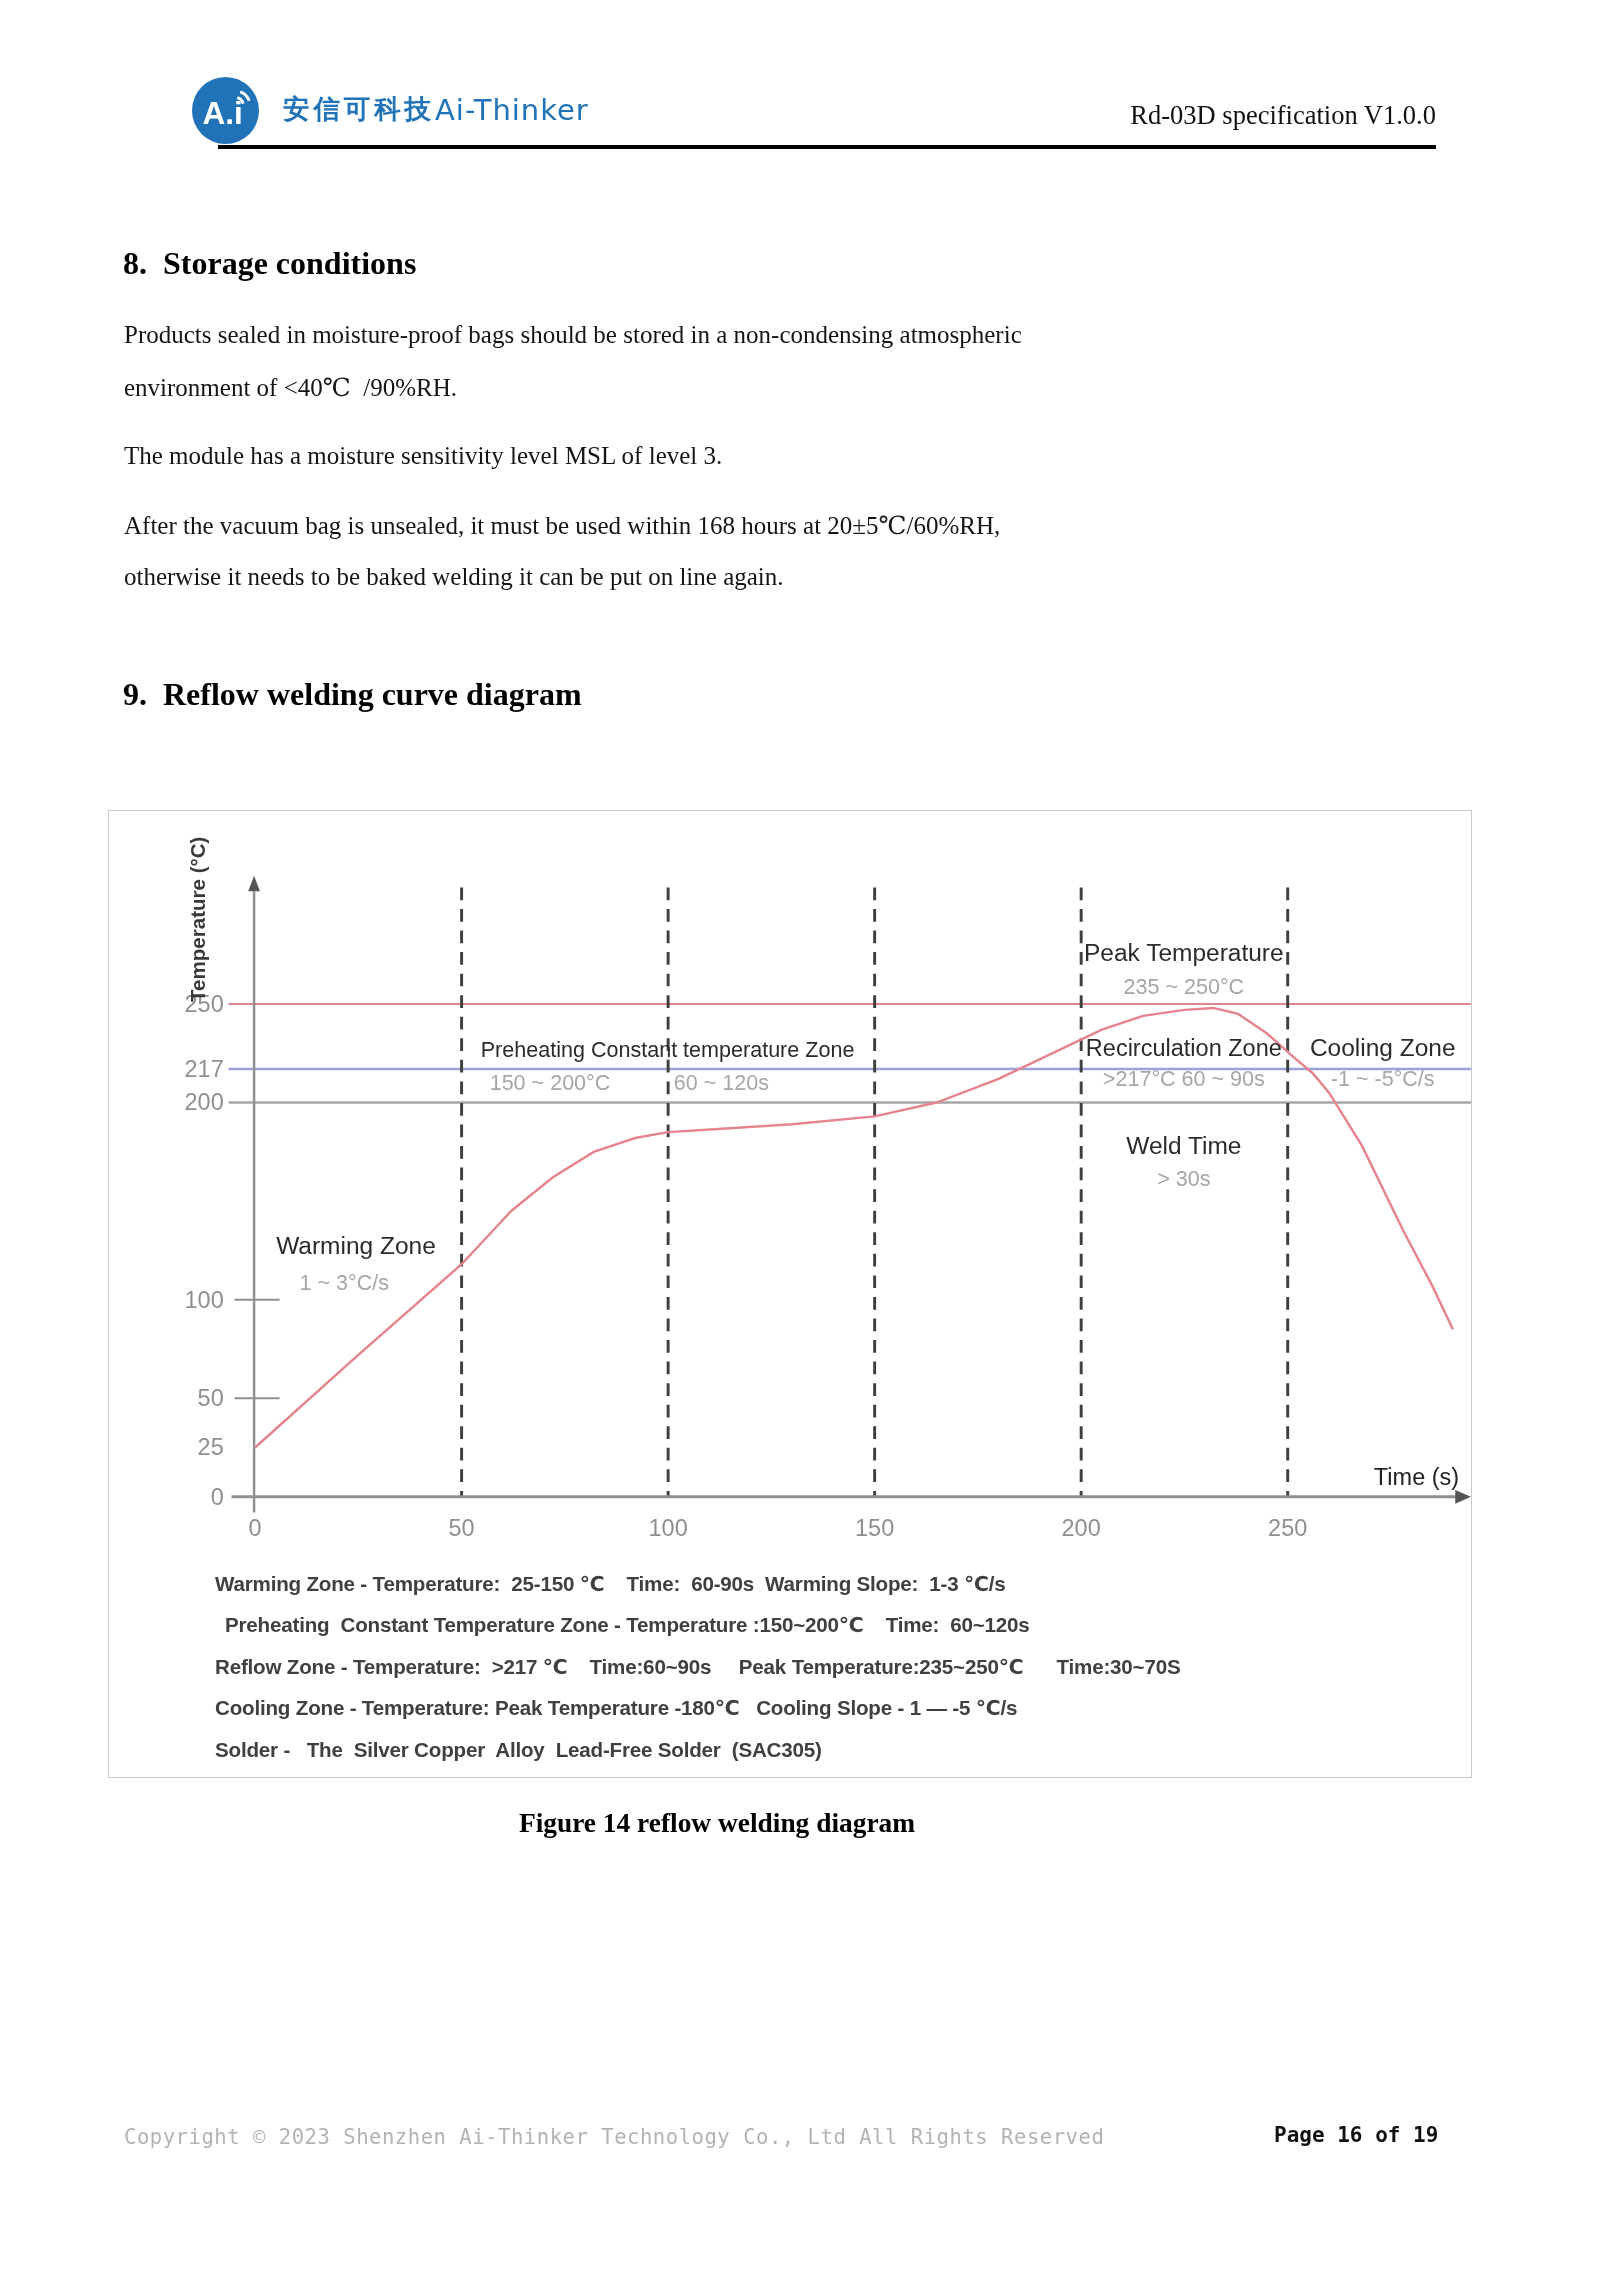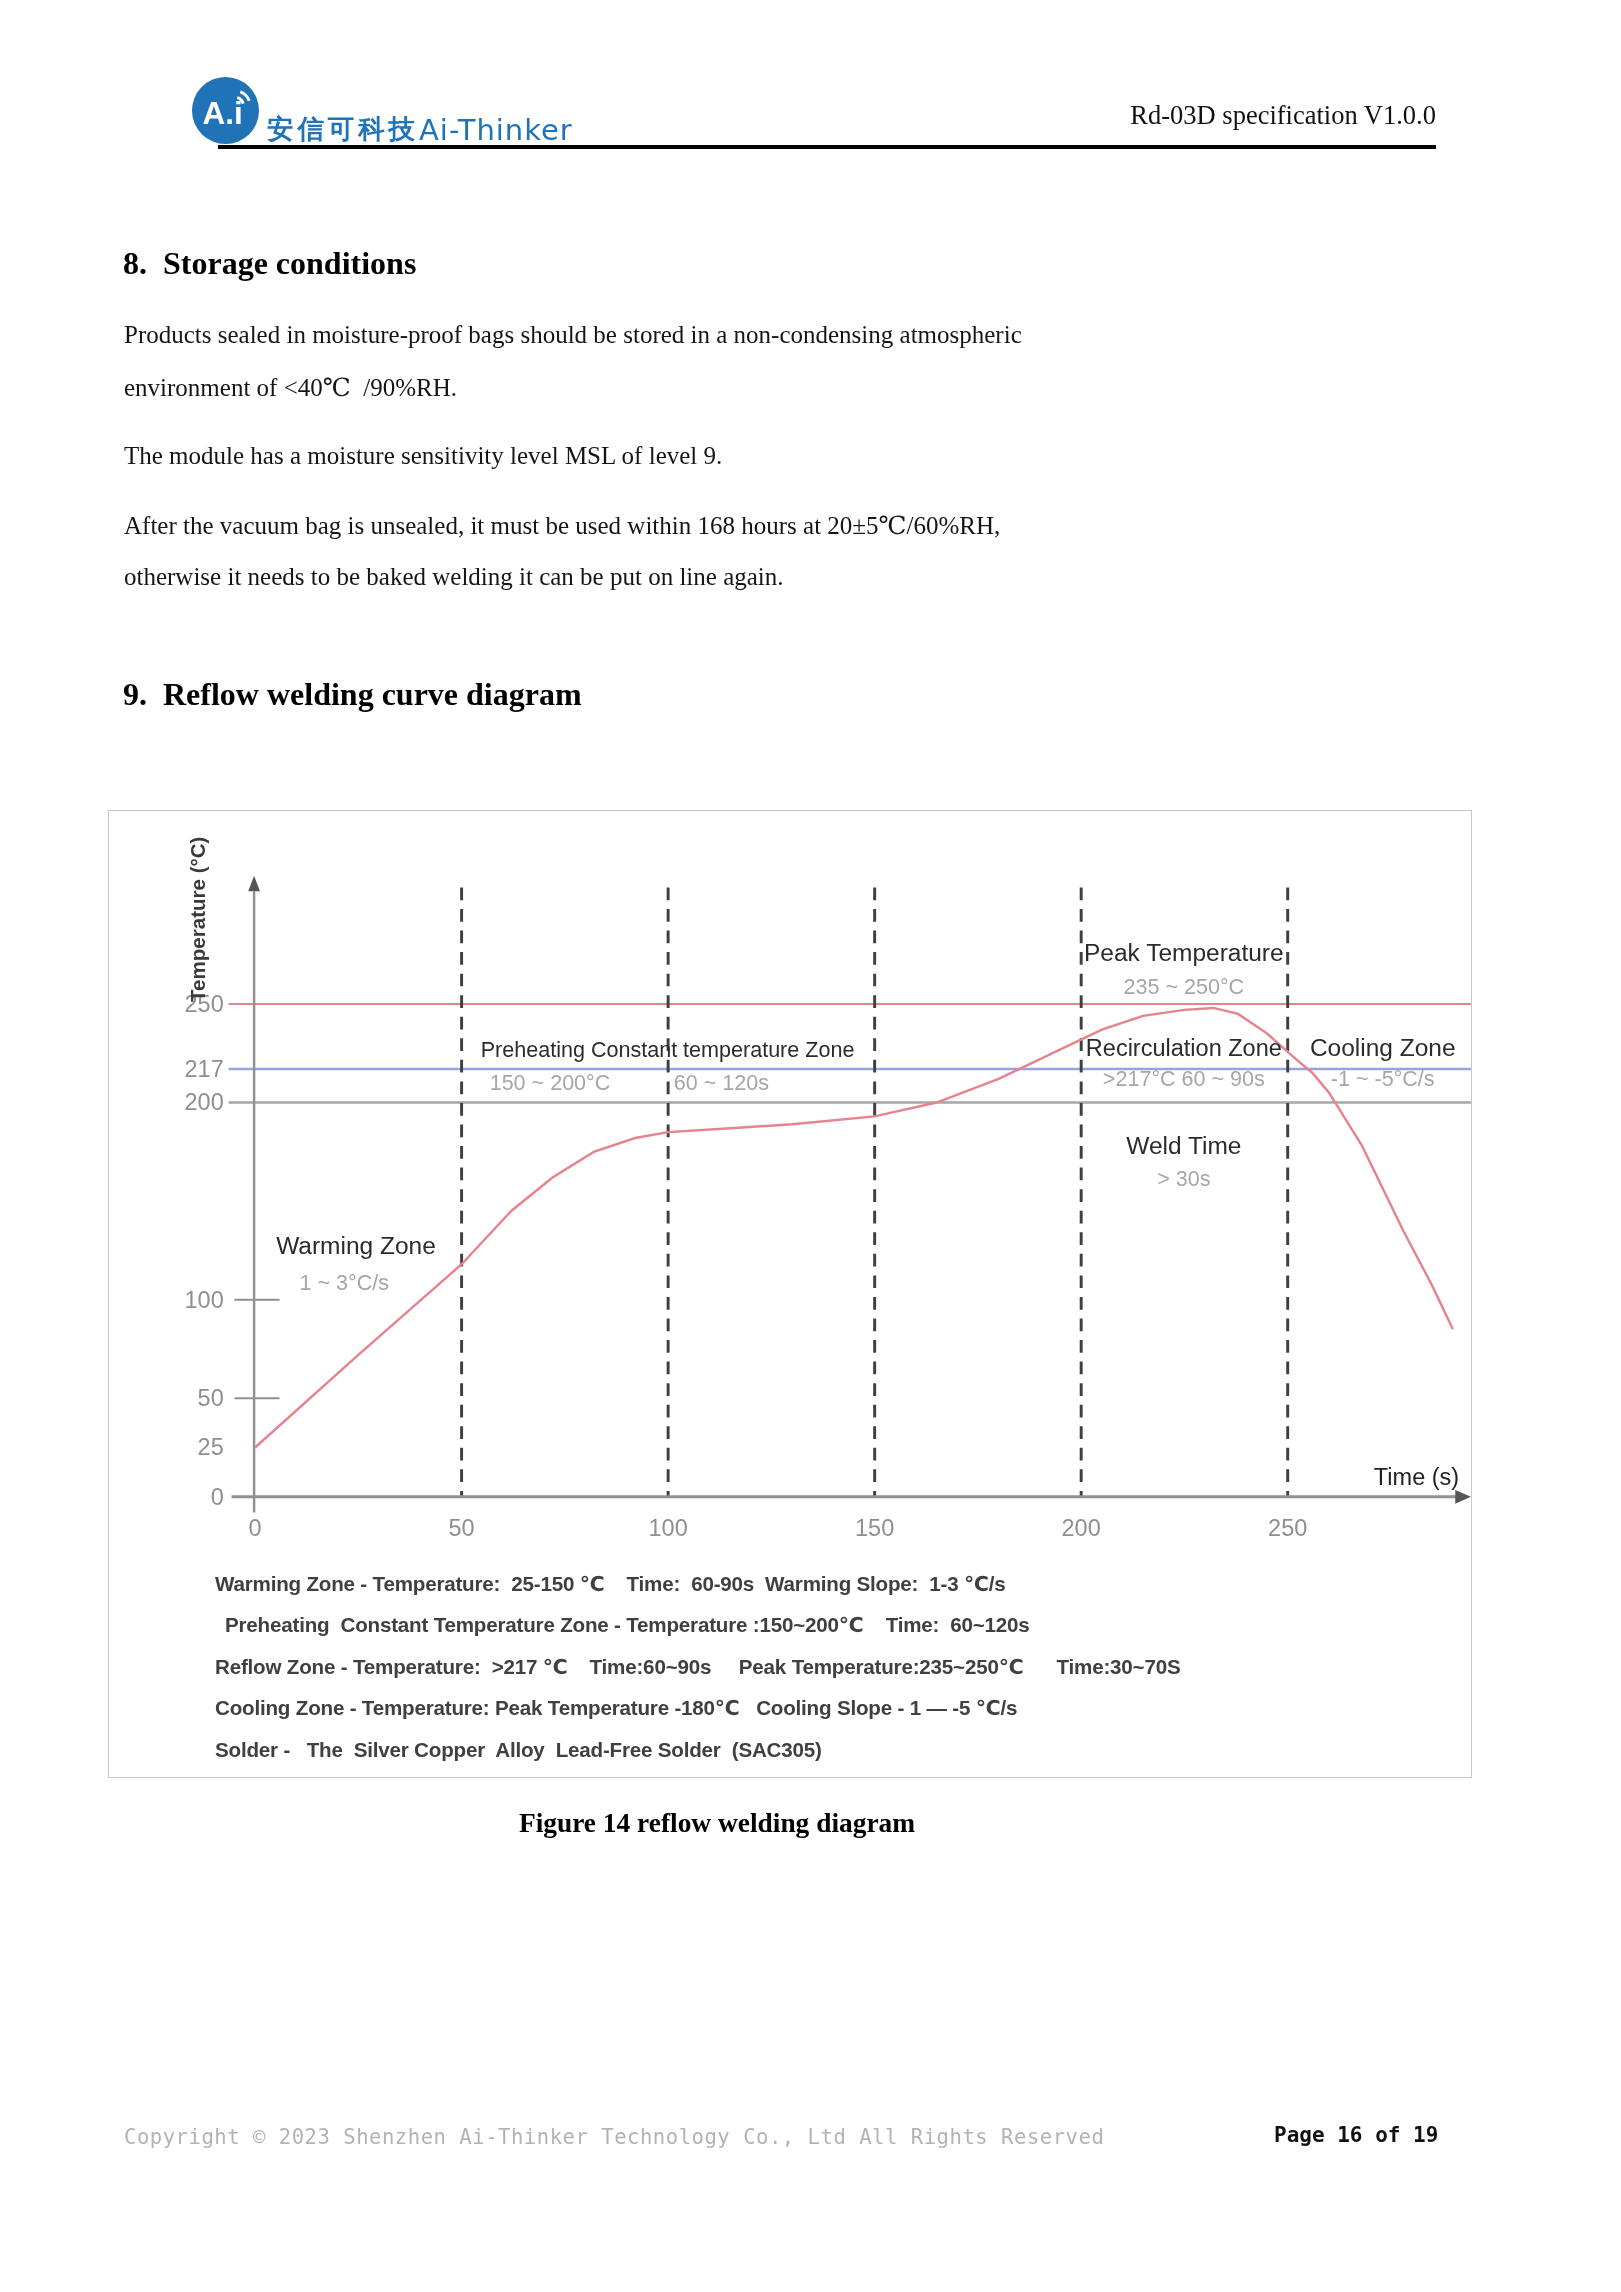--- a/index.html
+++ b/index.html
@@ -2,21 +2,21 @@
 <html><head>
 <meta charset="utf-8">
 <style>
   html,body{margin:0;padding:0;}
   body{
     width:1621px;height:2293px;position:relative;background:#ffffff;
     font-family:"Liberation Serif","DejaVu Serif",serif;color:#1b1b1b;overflow:hidden;
   }
   .abs{position:absolute;}
   
-  .logo{left:191px;top:76px;display:flex;align-items:flex-end;gap:7px;}
+  .logo{left:191px;top:76px;display:flex;align-items:center;gap:23px;}
   .logo-texts{display:flex;flex-direction:row;line-height:1.05;}
   .logo-cn{font-family:"DejaVu Sans",sans-serif;font-size:26.5px;font-weight:700;color:#2173b8;letter-spacing:3.9px;}
   .logo-en{font-family:"DejaVu Sans",sans-serif;font-size:29px;font-weight:500;color:#2173b8;letter-spacing:1px;}
   .doc-ref{top:100px;right:185px;font-size:26.5px;color:#111;}
   .header-rule{left:218px;top:145px;width:1218px;height:3.9px;background:#000;}
   
   .h-sec{left:123px;font-size:32px;font-weight:700;white-space:pre;color:#000;}
   .h8{top:245px;}
   .h9{top:676px;}
   .body-line{left:124px;font-size:25px;white-space:pre;color:#151515;}
@@ -51,21 +51,21 @@
     <span class="logo-cn">安信可科技</span>
     <span class="logo-en">Ai-Thinker</span>
   </div>
 </div>
 <div class="abs doc-ref">Rd-03D specification  V1.0.0</div>
 <div class="abs header-rule"></div>
 
 <div class="abs h-sec h8">8.  Storage conditions</div>
 <div class="abs body-line" style="top:321px;">Products sealed in moisture-proof bags should be stored in a non-condensing atmospheric</div>
 <div class="abs body-line" style="top:373px;">environment of &lt;40℃  /90%RH.</div>
-<div class="abs body-line" style="top:442px;">The module has a moisture sensitivity level MSL of level 9.</div>
+<div class="abs body-line" style="top:442px;">The module has a moisture sensitivity level MSL of level 3.</div>
 <div class="abs body-line" style="top:511px;">After the vacuum bag is unsealed, it must be used within 168 hours at 20±5℃/60%RH,</div>
 <div class="abs body-line" style="top:563px;">otherwise it needs to be baked welding it can be put on line again.</div>
 
 <div class="abs h-sec h9">9.  Reflow welding curve diagram</div>
 
 <div class="abs figure">
   <svg width="1362" height="966" viewBox="0 0 1390 986">
 
     <line x1="122" x2="1390" stroke-width="2" y1="197" y2="197" stroke="#e2848e"></line>
     <line x1="122" x2="1390" stroke-width="2.5" y1="263.396" y2="263.396" stroke="#9aa2dc"></line>

